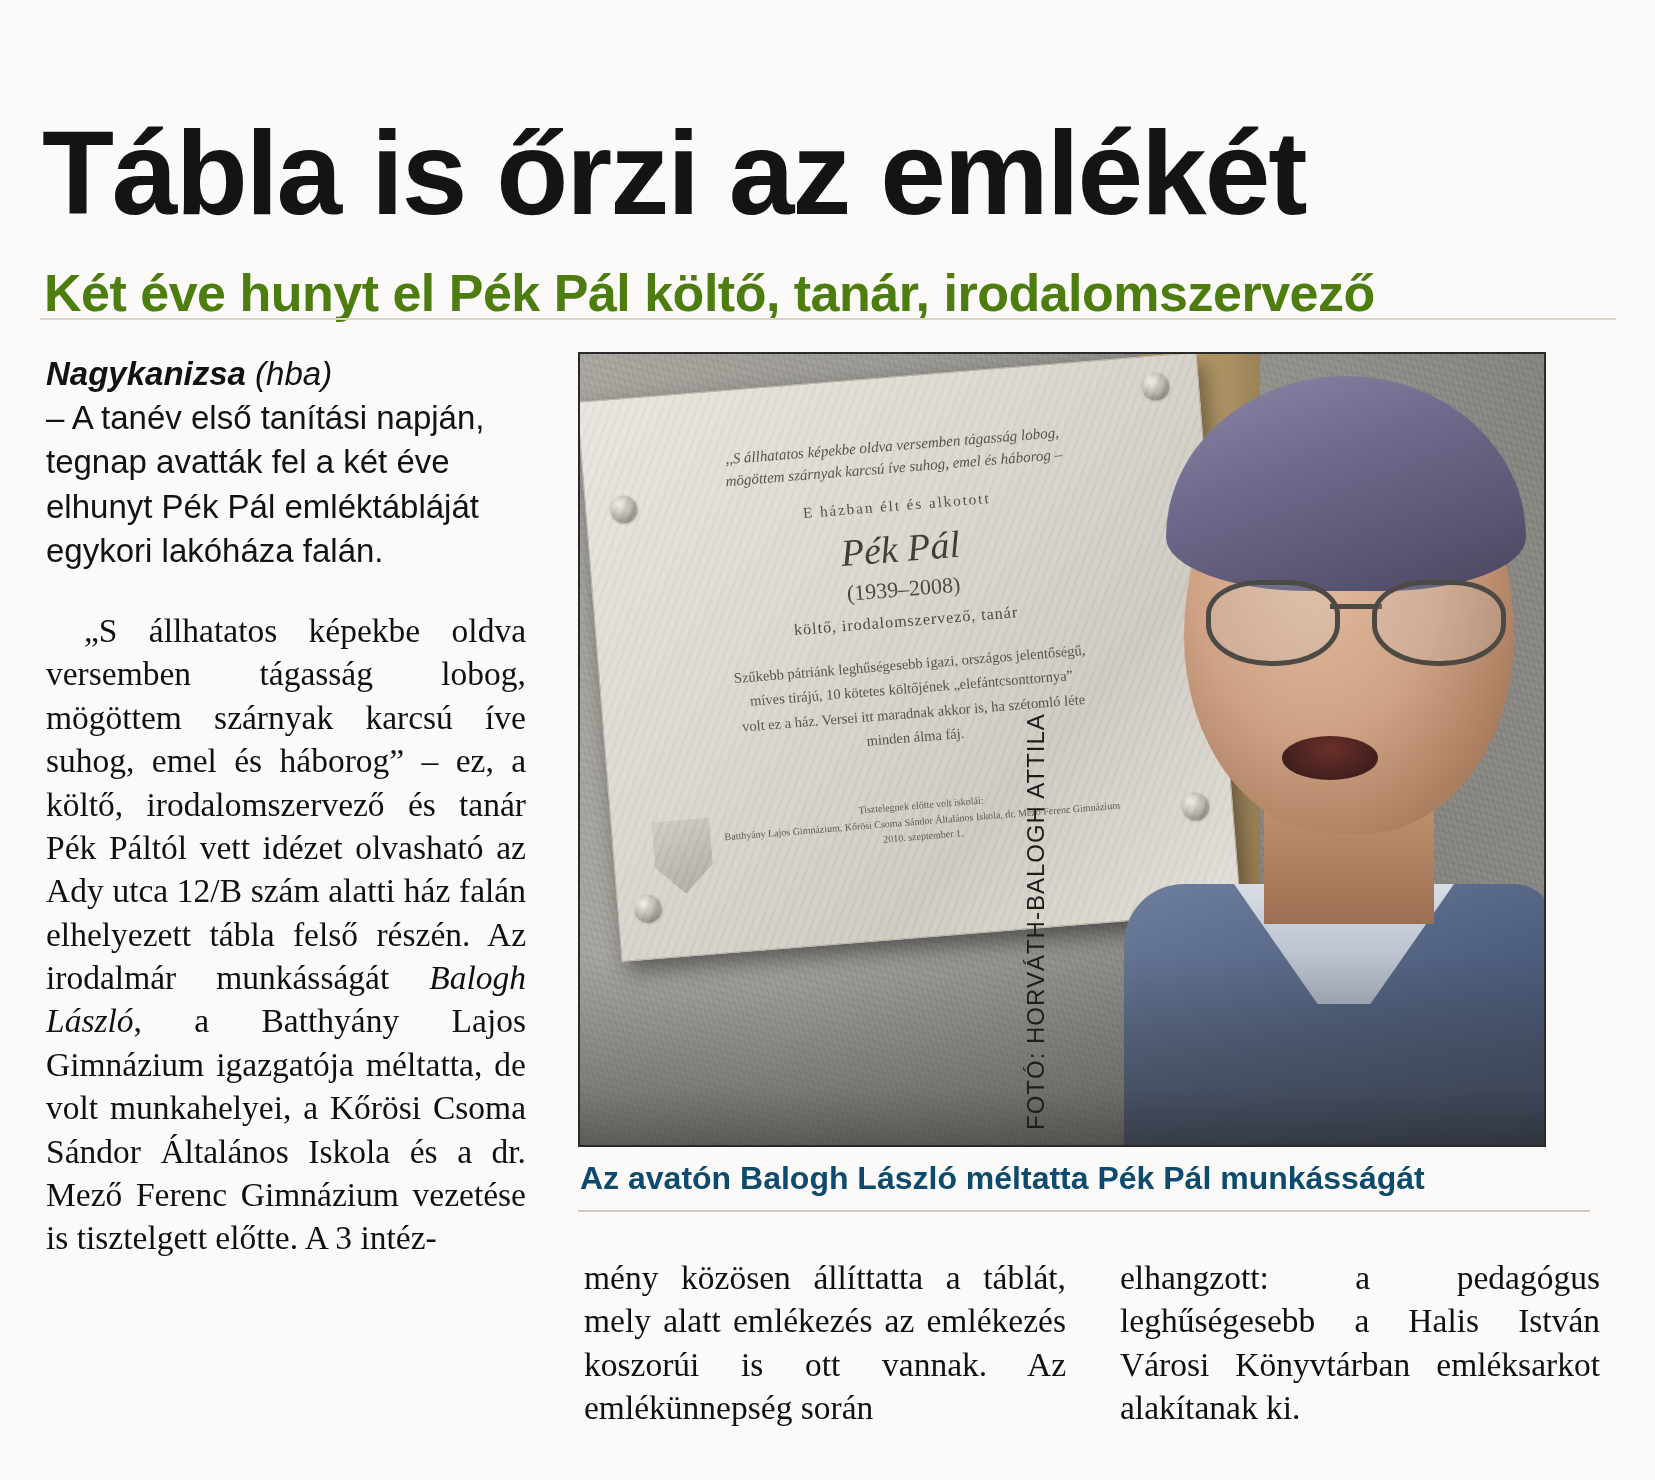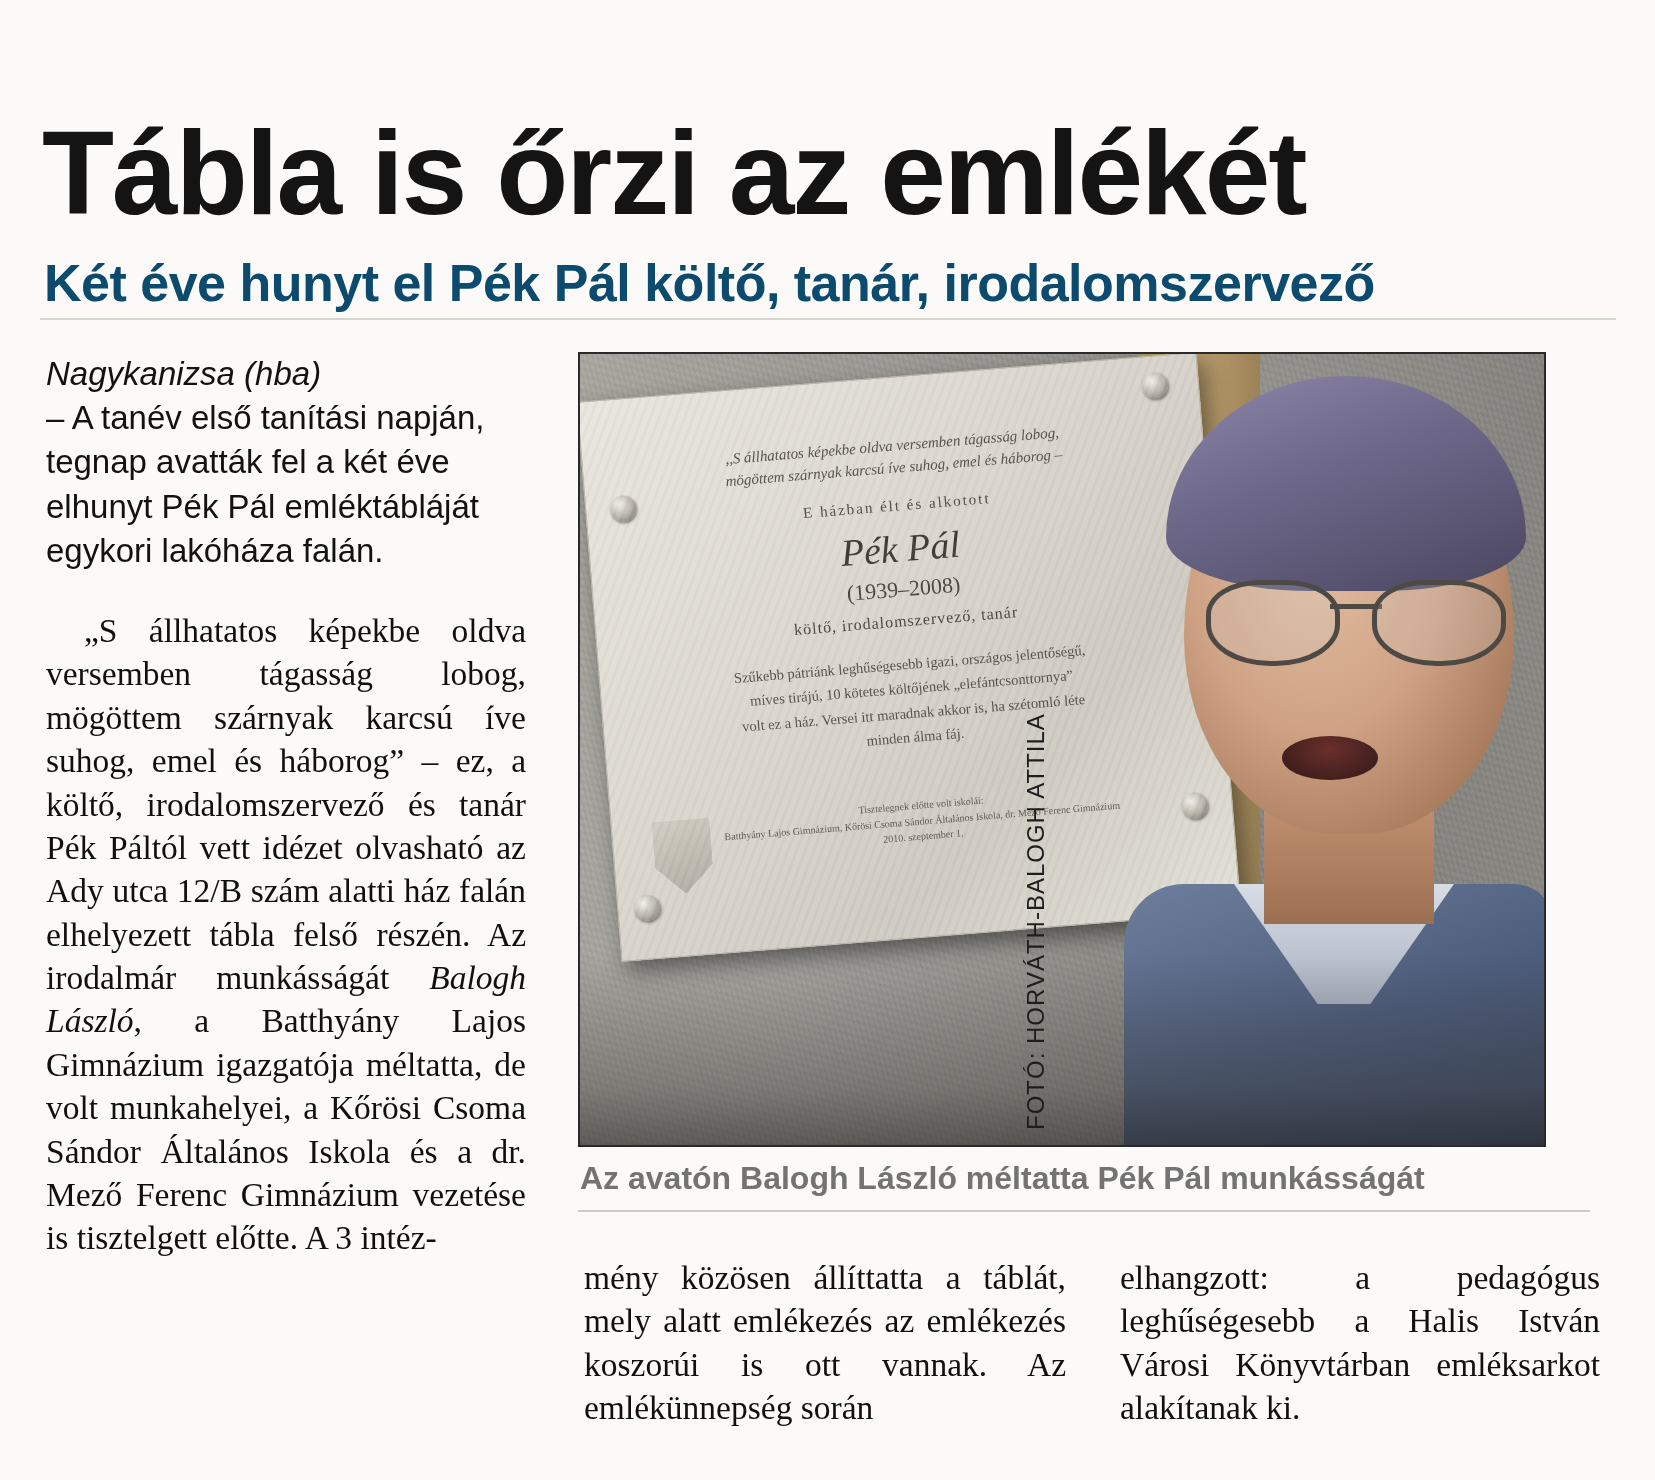--- a/index.html
+++ b/index.html
@@ -35,28 +35,28 @@
     font-size: 118px;
     line-height: 1.02;
     letter-spacing: -2px;
     color: #141414;
     white-space: nowrap;
   }
 
   .subhead {
     position: absolute;
     left: 44px;
-    top: 212px;
+    top: 222px;
     width: 1580px;
     font-family: "Liberation Sans", sans-serif;
     font-weight: bold;
     font-size: 52px;
     line-height: 1.1;
     letter-spacing: -0.5px;
-    color: #0c4a6e;
+    color: #4d7c0f;
     white-space: nowrap;
   }
 
   .rule-top {
     position: absolute;
     left: 40px;
     top: 318px;
     width: 1576px;
     height: 2px;
     background: #d8d4cc;
@@ -71,21 +71,21 @@
   }
 
   .lede {
     font-family: "Liberation Sans", sans-serif;
     font-size: 33px;
     line-height: 1.34;
     color: #121212;
     margin-bottom: 36px;
   }
   .lede .dateline {
-    font-weight: normal;
+    font-weight: bold;
     font-style: italic;
     text-align: right;
   }
   .lede .byline {
     font-style: italic;
     font-weight: normal;
   }
 
   .body-text {
     font-family: "Liberation Serif", serif;
@@ -337,21 +337,21 @@
   }
 
   .caption {
     position: absolute;
     left: 580px;
     top: 1160px;
     width: 1010px;
     font-family: "Liberation Sans", sans-serif;
     font-weight: bold;
     font-size: 32px;
-    color: #737373;
+    color: #0c4a6e;
     white-space: nowrap;
   }
 
   .rule-mid {
     position: absolute;
     left: 578px;
     top: 1210px;
     width: 1012px;
     height: 2px;
     background: #cfcbc3;

